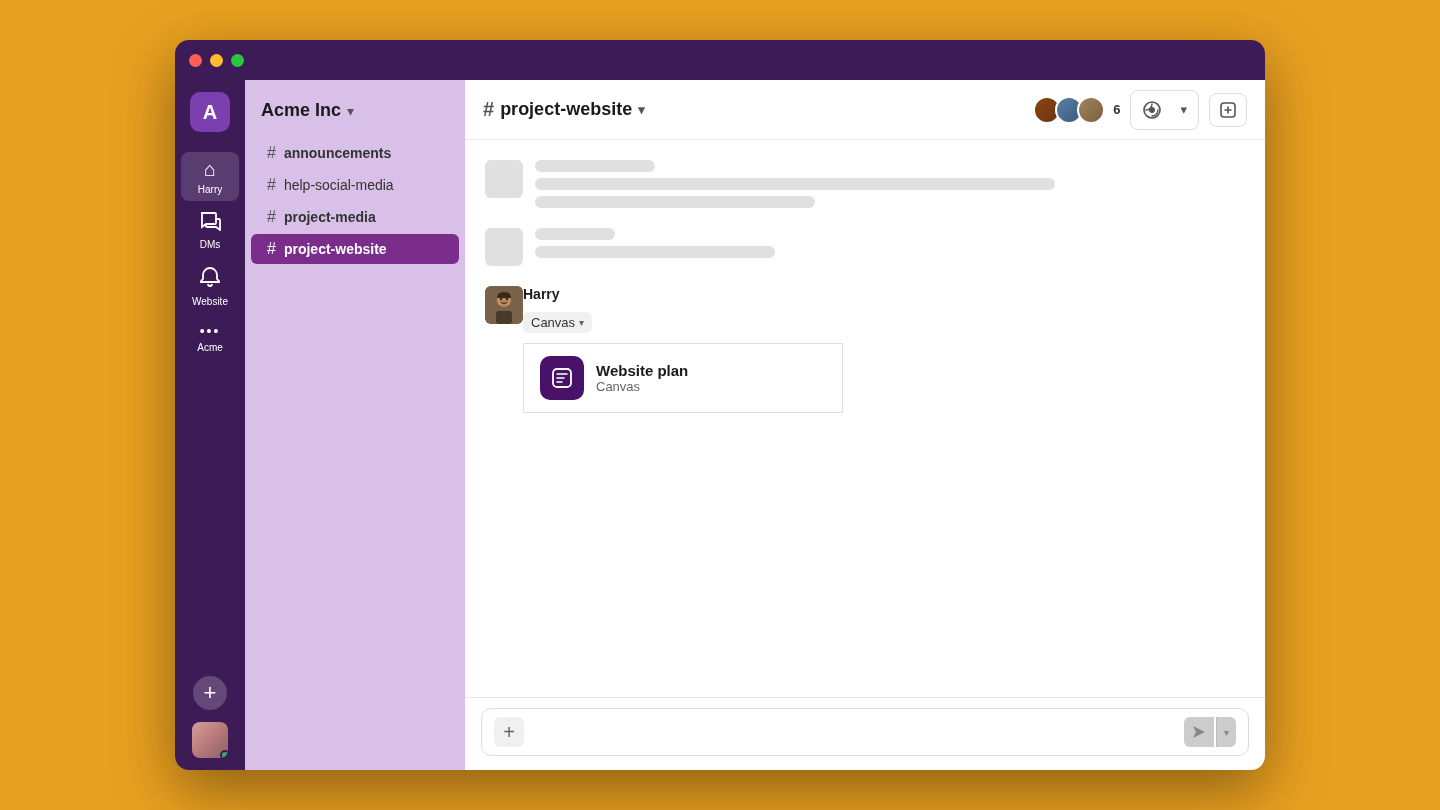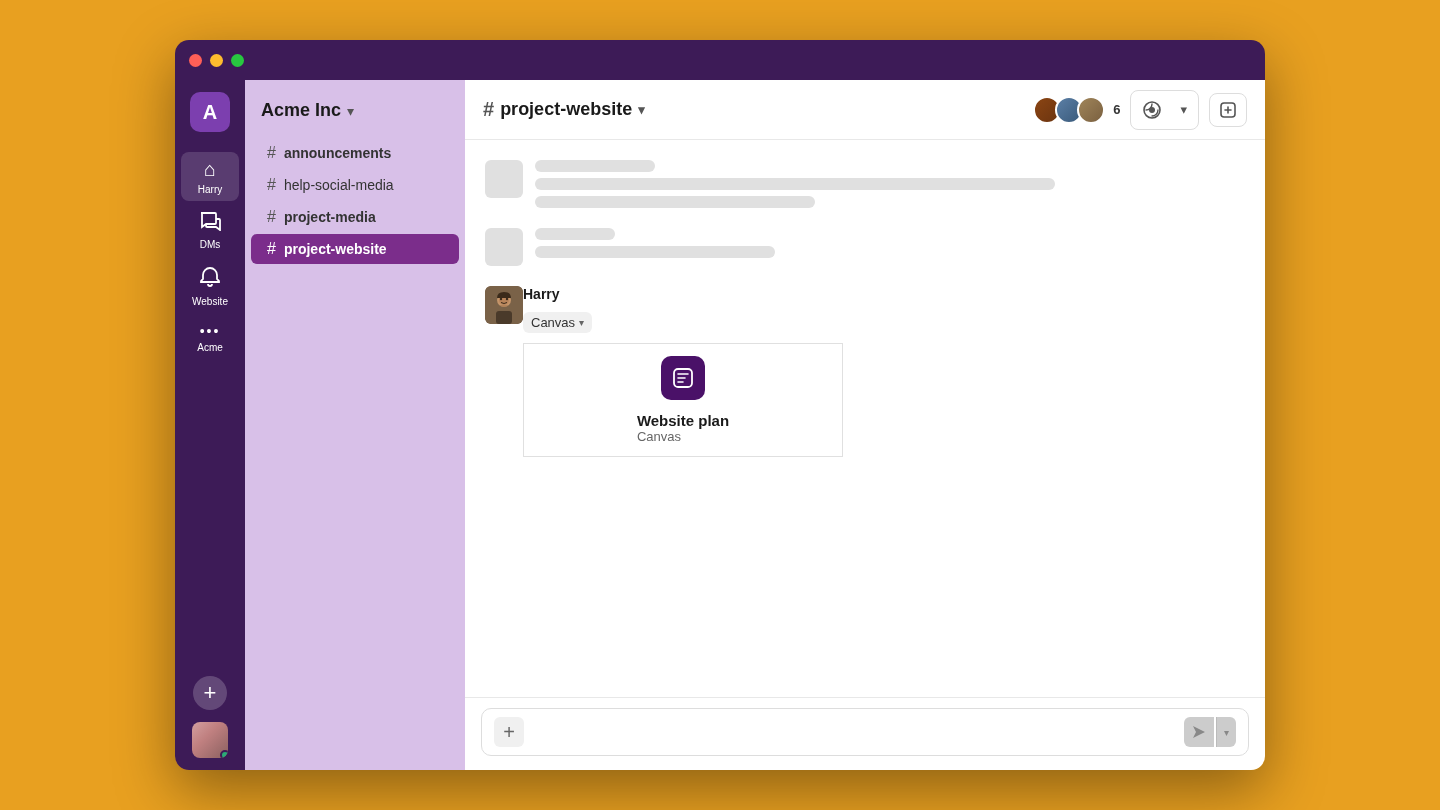--- a/index.html
+++ b/index.html
@@ -342,21 +342,20 @@
     .canvas-card {
       display: flex;
       align-items: center;
       gap: 12px;
       border: 1px solid #e0e0e0;
       border-radius: 0;
       padding: 12px 16px;
       margin-top: 10px;
       max-width: 320px;
       cursor: pointer;
-      flex-direction: column;
     }
     .canvas-icon {
       width: 44px;
       height: 44px;
       background: #4A1168;
       border-radius: 10px;
       display: flex;
       align-items: center;
       justify-content: center;
       color: white;

